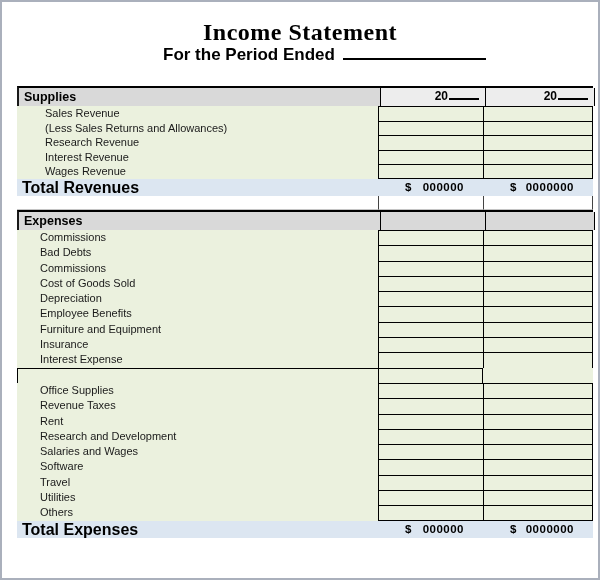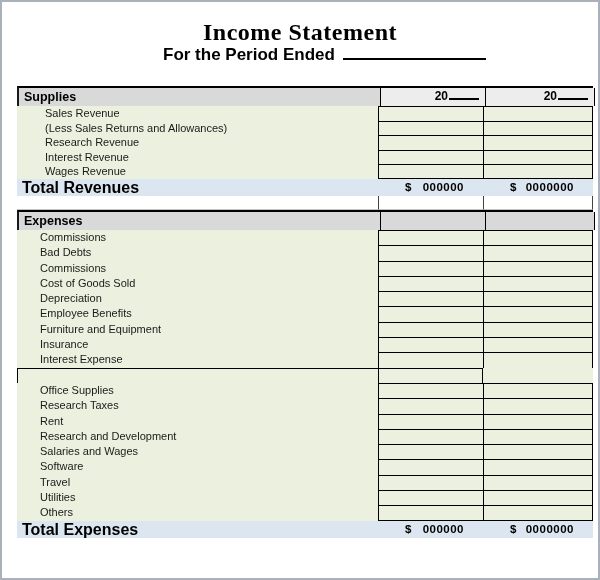--- a/index.html
+++ b/index.html
@@ -247,21 +247,21 @@
     <div class="cell amount-cell last"></div>
   </div>
 
   <div class="row item-row">
     <div class="cell item-label">Office Supplies</div>
     <div class="cell amount-cell"></div>
     <div class="cell amount-cell last"></div>
   </div>
 
   <div class="row item-row">
-    <div class="cell item-label">Research Taxes</div>
+    <div class="cell item-label">Revenue Taxes</div>
     <div class="cell amount-cell"></div>
     <div class="cell amount-cell last"></div>
   </div>
 
   <div class="row item-row">
     <div class="cell item-label">Rent</div>
     <div class="cell amount-cell"></div>
     <div class="cell amount-cell last"></div>
   </div>
 

